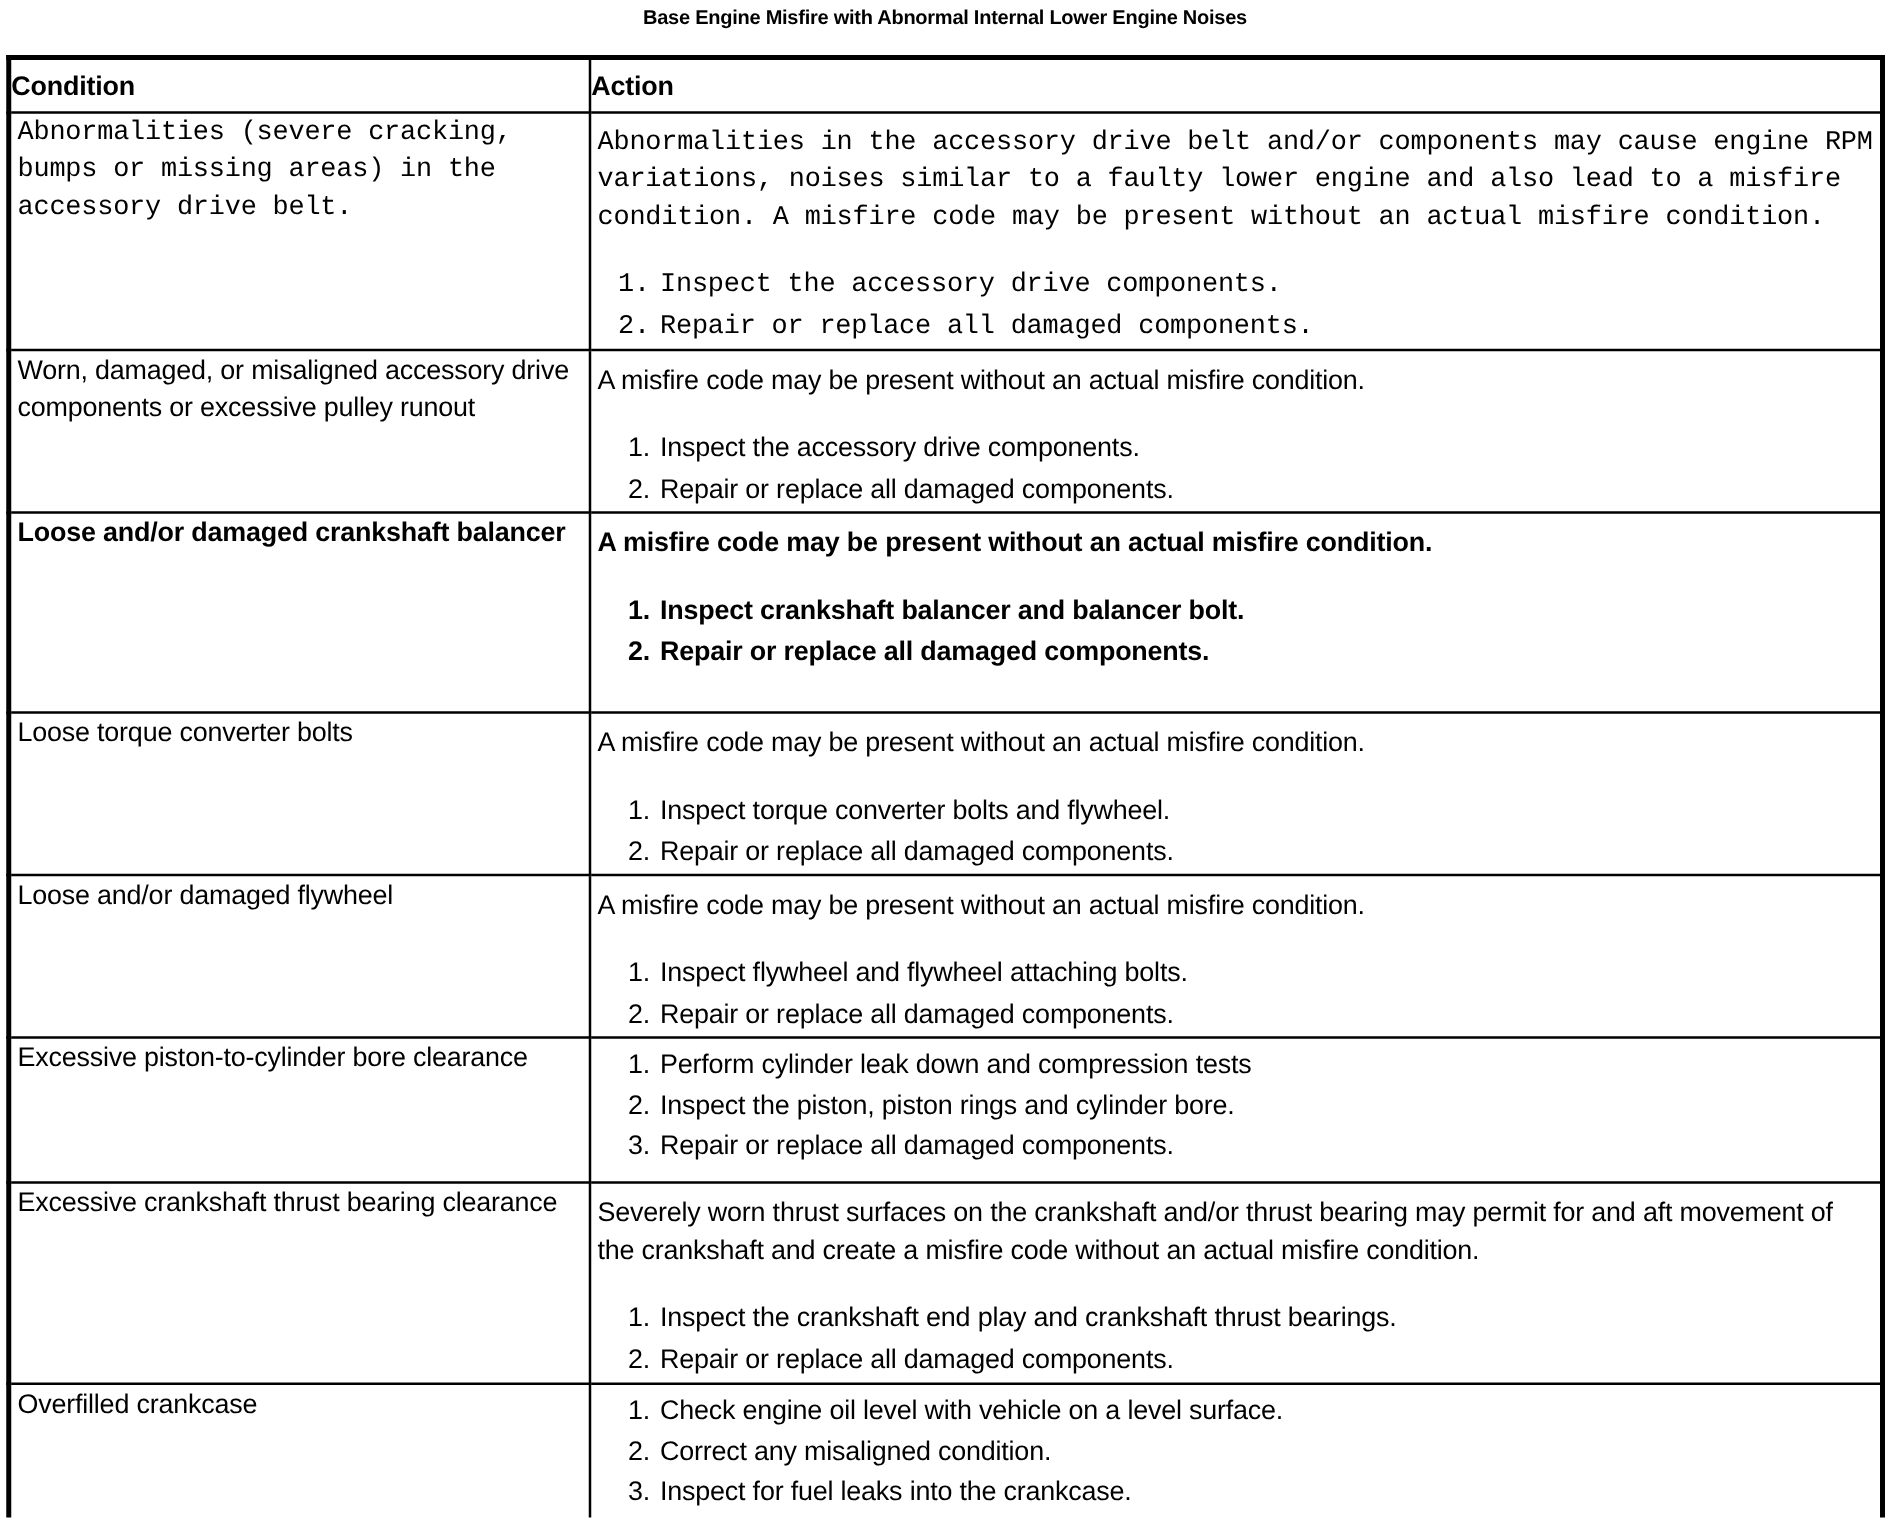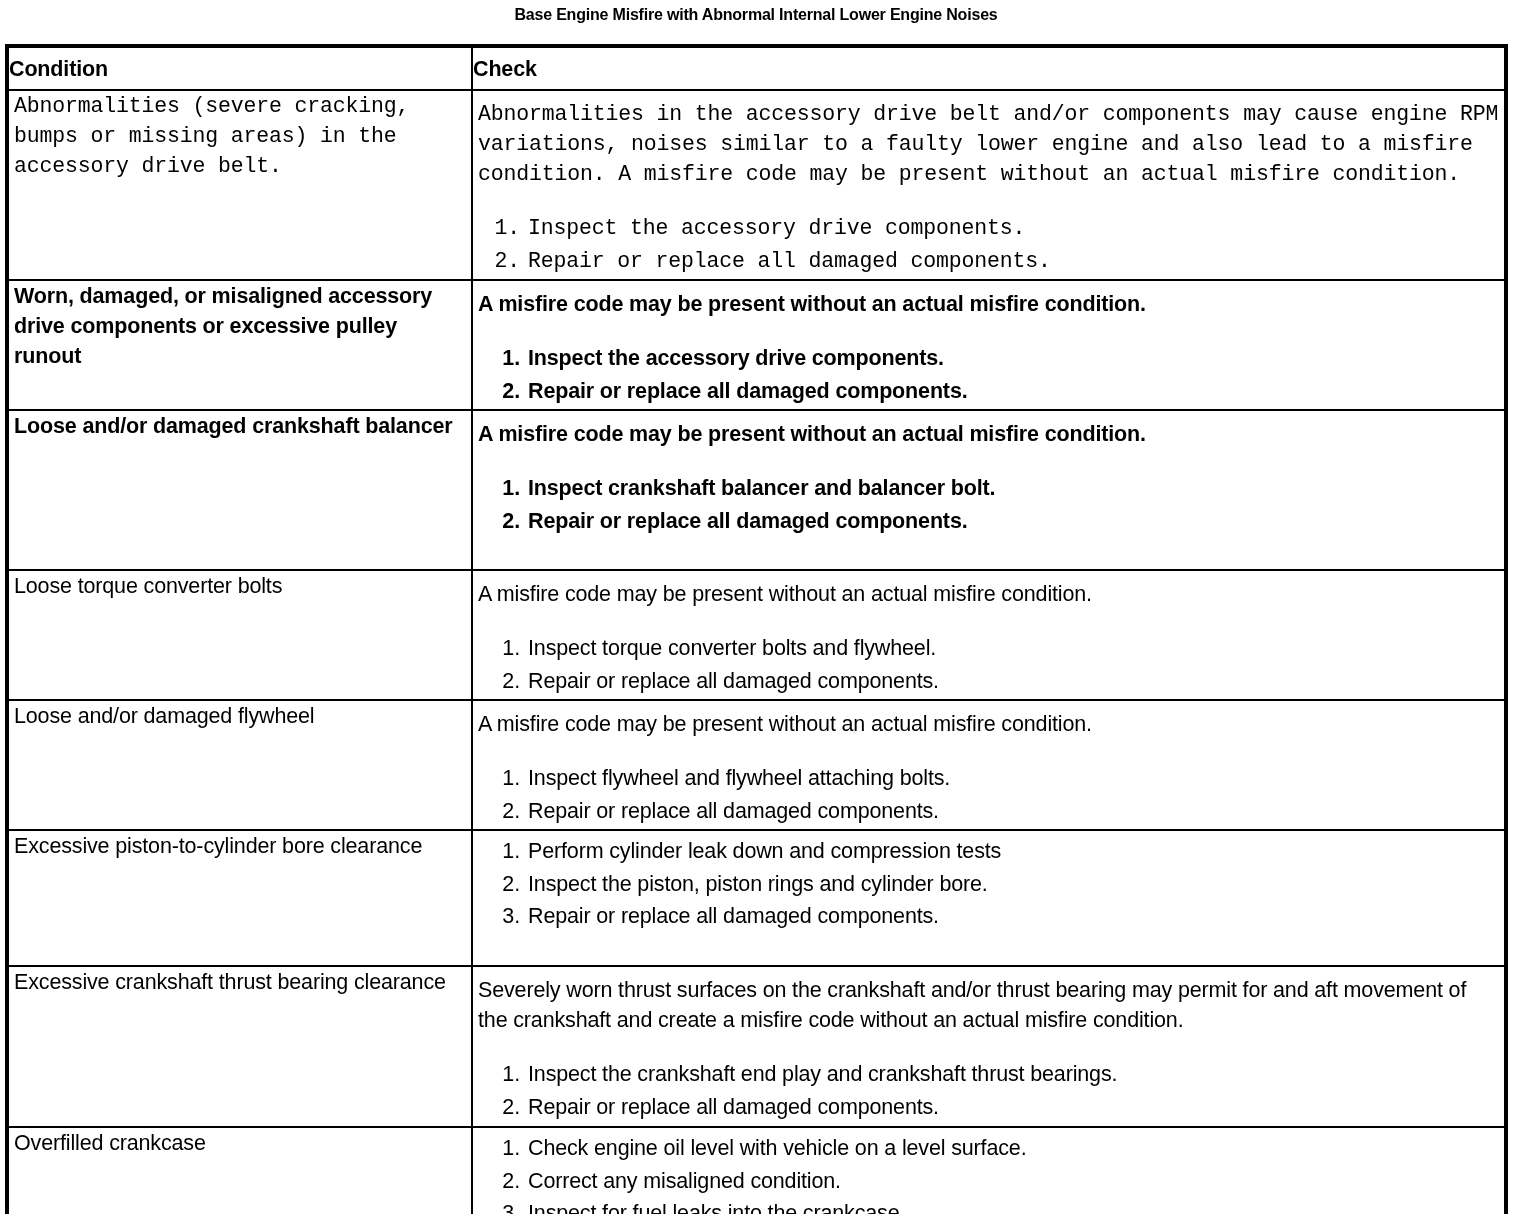--- a/index.html
+++ b/index.html
@@ -42,42 +42,42 @@
 <div class="title">Base Engine Misfire with Abnormal Internal Lower Engine Noises</div>
 
 <table class="main">
   <colgroup>
       <col class="c1">
       <col class="c2">
     </colgroup>
   <thead>
     <tr>
       <th>Condition</th>
-      <th>Check</th>
+      <th>Action</th>
     </tr>
   </thead>
   <tbody id="tbody">
       <tr style="height: 190px; font-family: Liberation Mono, monospace;">
         <td class="cond">Abnormalities (severe cracking, bumps or missing areas) in the accessory drive belt.</td>
         <td>
           <div class="desc">Abnormalities in the accessory drive belt and/or components may cause engine RPM variations, noises similar to a faulty lower engine and also lead to a misfire condition. A misfire code may be present without an actual misfire condition.</div>
           <div class="gap"></div>
           <ul class="steps">
             <li>
               <span class="num">1.</span>
               <span>Inspect the accessory drive components.</span>
             </li>
             <li>
               <span class="num">2.</span>
               <span>Repair or replace all damaged components.</span>
             </li>
           </ul>
         </td>
       </tr>
-      <tr style="height: 130px; font-weight: bold;">
+      <tr style="height: 130px;">
         <td class="cond">Worn, damaged, or misaligned accessory drive components or excessive pulley runout</td>
         <td>
           <div class="desc">A misfire code may be present without an actual misfire condition.</div>
           <div class="gap"></div>
           <ul class="steps">
             <li>
               <span class="num">1.</span>
               <span>Inspect the accessory drive components.</span>
             </li>
             <li>
@@ -131,21 +131,21 @@
               <span class="num">1.</span>
               <span>Inspect flywheel and flywheel attaching bolts.</span>
             </li>
             <li>
               <span class="num">2.</span>
               <span>Repair or replace all damaged components.</span>
             </li>
           </ul>
         </td>
       </tr>
-      <tr style="height: 136px;">
+      <tr style="height: 116px;">
         <td class="cond">Excessive piston-to-cylinder bore clearance</td>
         <td>
           <ul class="steps first">
             <li>
               <span class="num">1.</span>
               <span>Perform cylinder leak down and compression tests</span>
             </li>
             <li>
               <span class="num">2.</span>
               <span>Inspect the piston, piston rings and cylinder bore.</span>

